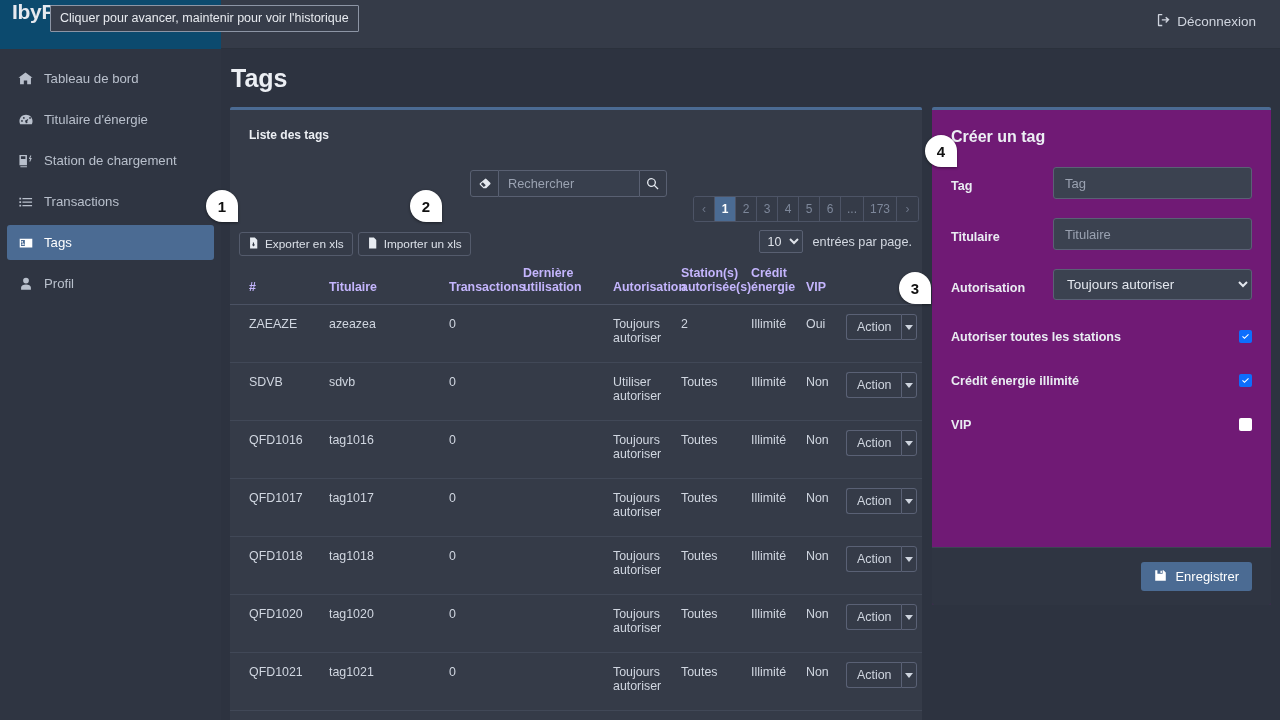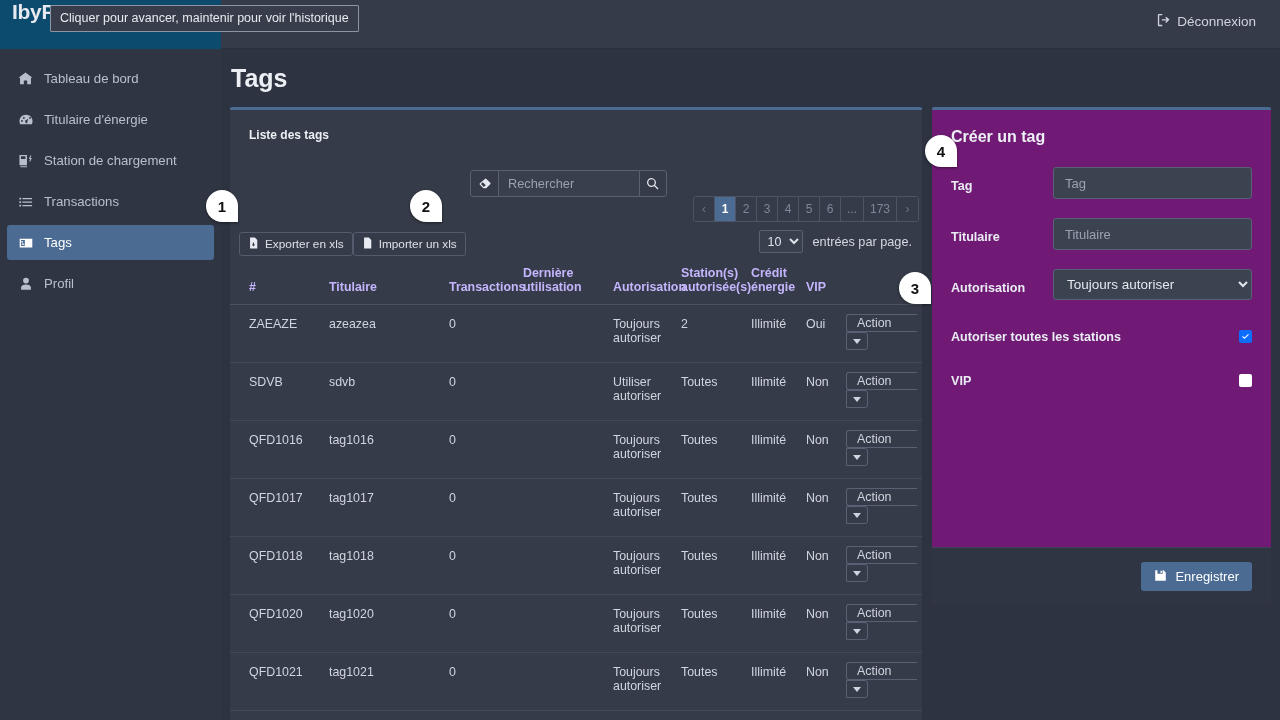--- a/index.html
+++ b/index.html
@@ -122,21 +122,21 @@
     min-width: 21px; padding: 0 6px; height: 24px;
     display: flex; align-items: center; justify-content: center;
     color: #7d879a; font-size: 12px; cursor: pointer;
     border-right: 1px solid #4d5466; background: #353b48;
   }
   .pg:last-child { border-right: none; }
   .pg.active { background: #4b6b93; color: #ffffff; font-weight: 600; }
   .pg.arrow { color: #6d7588; }
 
   
-  #xls-row { position: absolute; left: 9px; top: 122px; display: flex; }
+  #xls-row { position: absolute; left: 9px; top: 122px; display: flex; gap: 5px; }
   .xls-btn {
     display: flex; align-items: center; gap: 6px;
     height: 24px; padding: 0 8px;
     border: 1px solid #545b6c; border-radius: 3px;
     background: #353b48; color: #dbe0e8; font-size: 11.8px; cursor: pointer;
   }
   .xls-btn svg { fill: #e8ecf2; }
 
   
   #entries-row {
@@ -174,21 +174,21 @@
   .col-id    { width: 94px; }
   .col-tit   { width: 120px; }
   .col-tx    { width: 74px; }
   .col-last  { width: 90px; }
   .col-auth  { width: 68px; }
   .col-sta   { width: 70px; }
   .col-cred  { width: 55px; }
   .col-vip   { width: 40px; }
   .col-act   { width: 81px; }
 
-  .action-group { display: flex; height: 36px; margin-top: -3px; flex-direction: column; }
+  .action-group { display: flex; height: 36px; margin-top: -3px; }
   .action-main {
     padding: 0 10px; height: 26px; display: flex; align-items: center;
     border: 1px solid #5a6175; border-right: none; border-radius: 3px 0 0 3px;
     background: #353b48; color: #cfd5df; font-size: 12.4px; cursor: pointer;
   }
   .action-caret {
     width: 22px; height: 26px; display: flex; align-items: center; justify-content: center;
     border: 1px solid #5a6175; border-radius: 0 3px 3px 0;
     background: #353b48; cursor: pointer;
   }
@@ -582,20 +582,28 @@
 
       <div class="f-check-row">
         <div class="f-label">Autoriser toutes les stations</div>
         <div class="chk on">
           <svg width="9" height="9" viewBox="0 0 16 16">
               <path d="M6.2 12.5 2 8.3l1.3-1.3 2.9 2.9 6.5-6.5 1.3 1.3z"></path>
             </svg>
         </div>
       </div>
 
+      <div class="f-check-row">
+        <div class="f-label">Crédit énergie illimité</div>
+        <div class="chk on">
+          <svg width="9" height="9" viewBox="0 0 16 16">
+              <path d="M6.2 12.5 2 8.3l1.3-1.3 2.9 2.9 6.5-6.5 1.3 1.3z"></path>
+            </svg>
+        </div>
+      </div>
 
       <div class="f-check-row">
         <div class="f-label">VIP</div>
         <div class="chk off"></div>
       </div>
     </div>
 
     <div id="form-footer">
       <button id="save-btn">
         <span>

